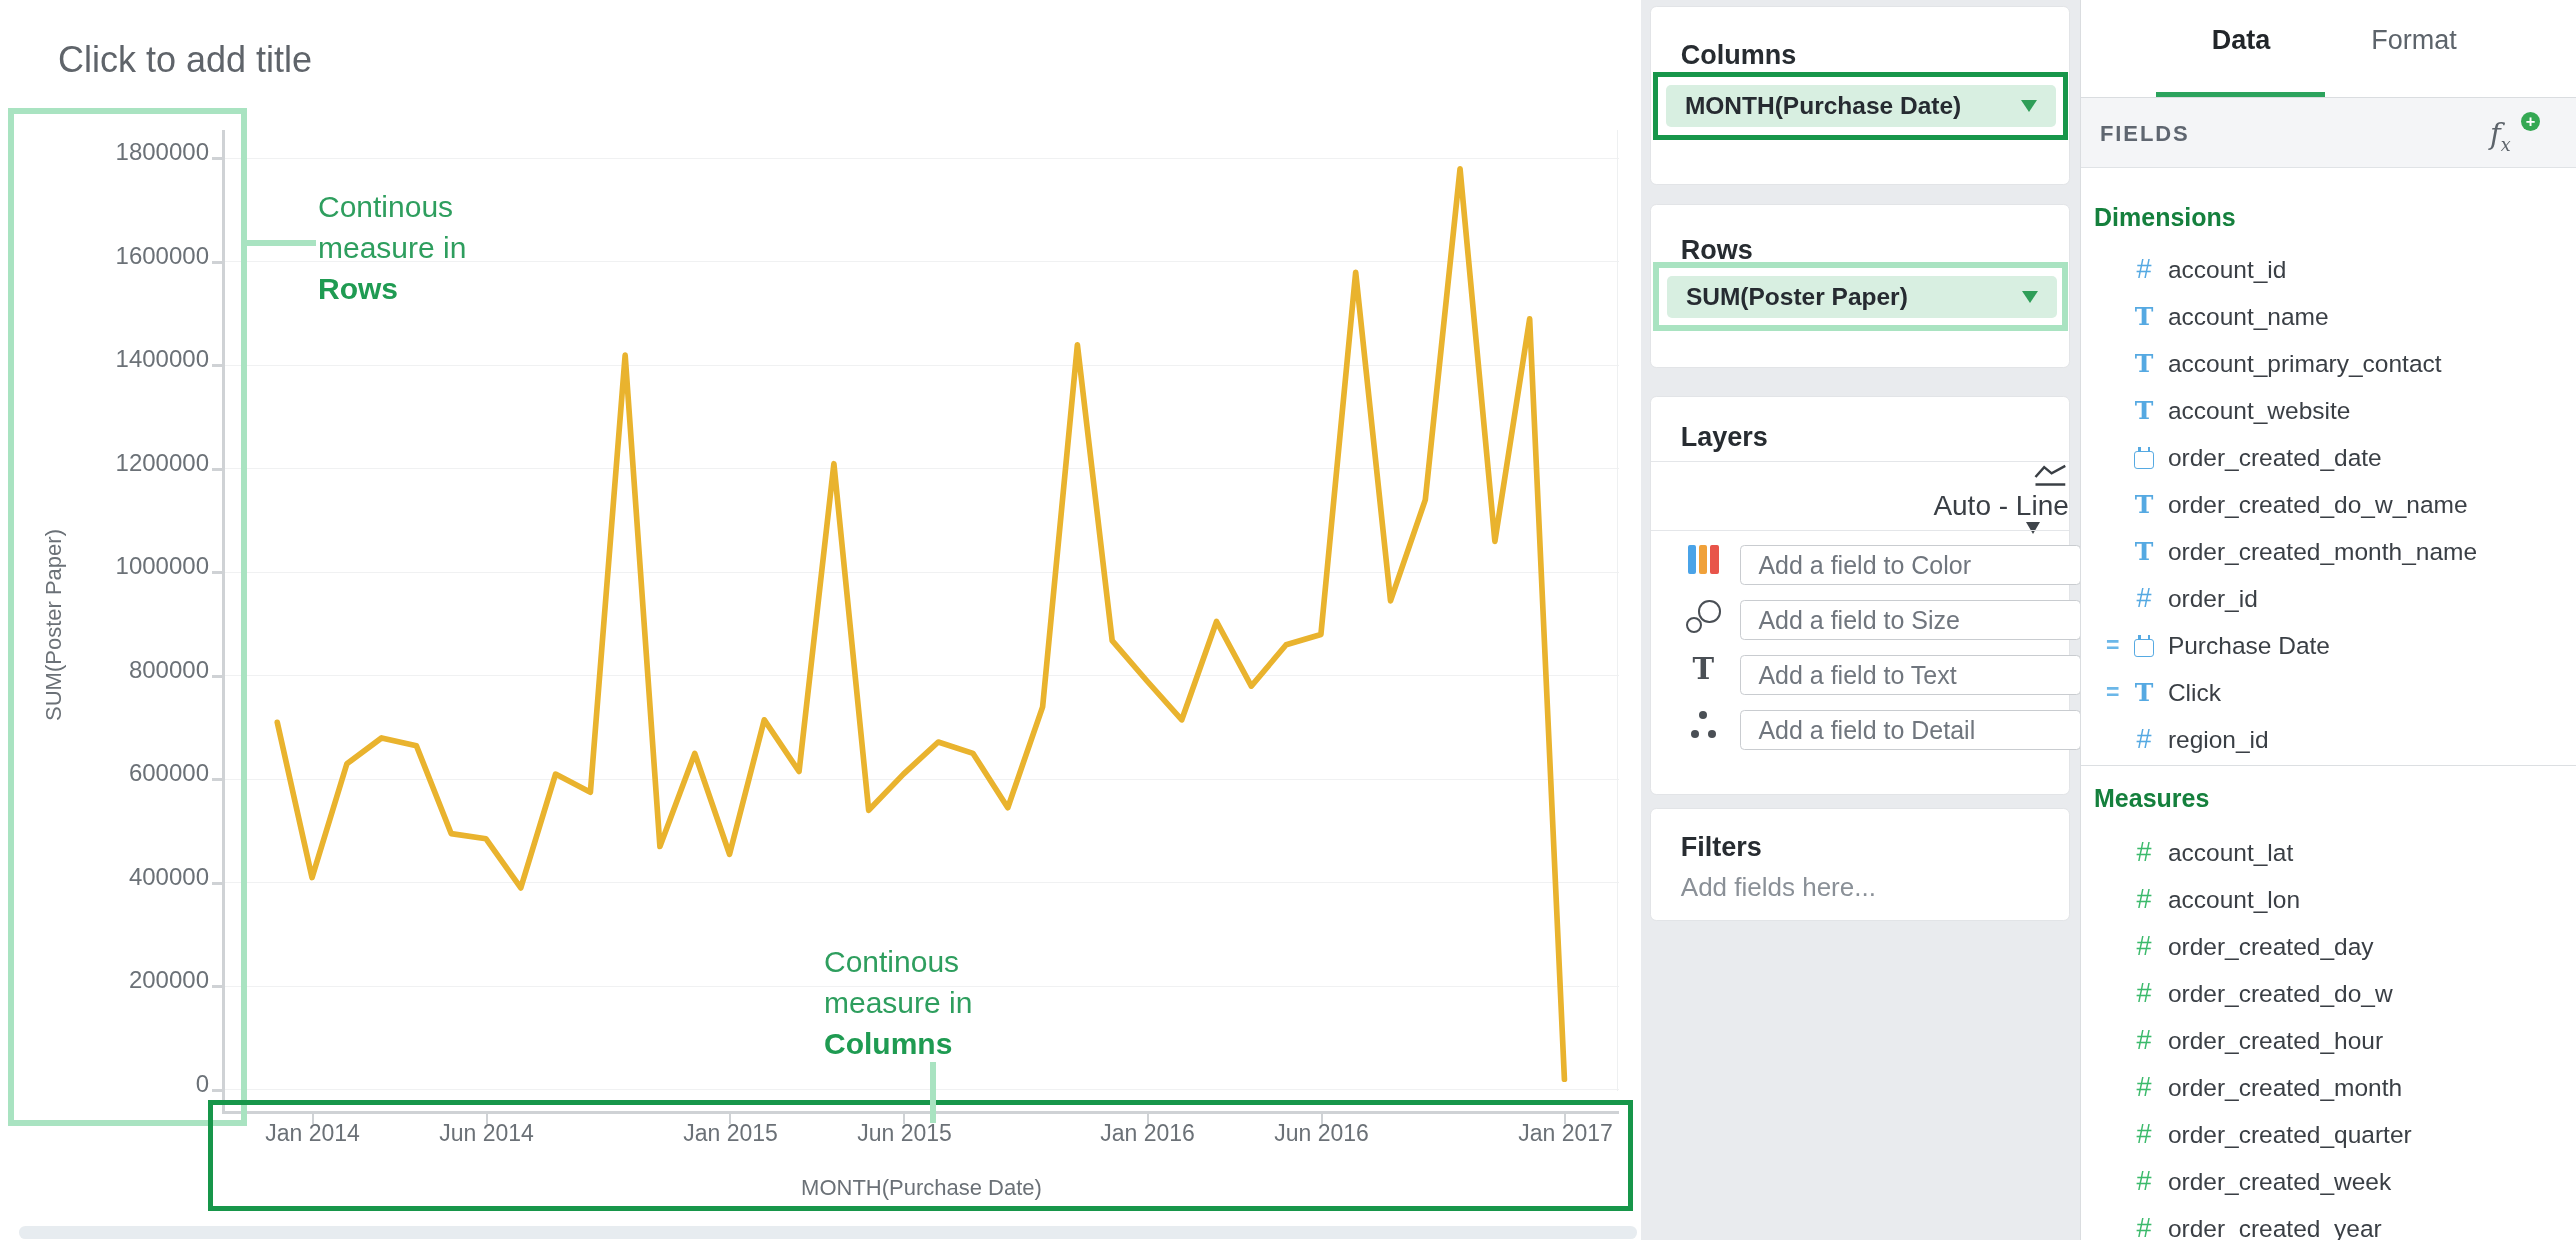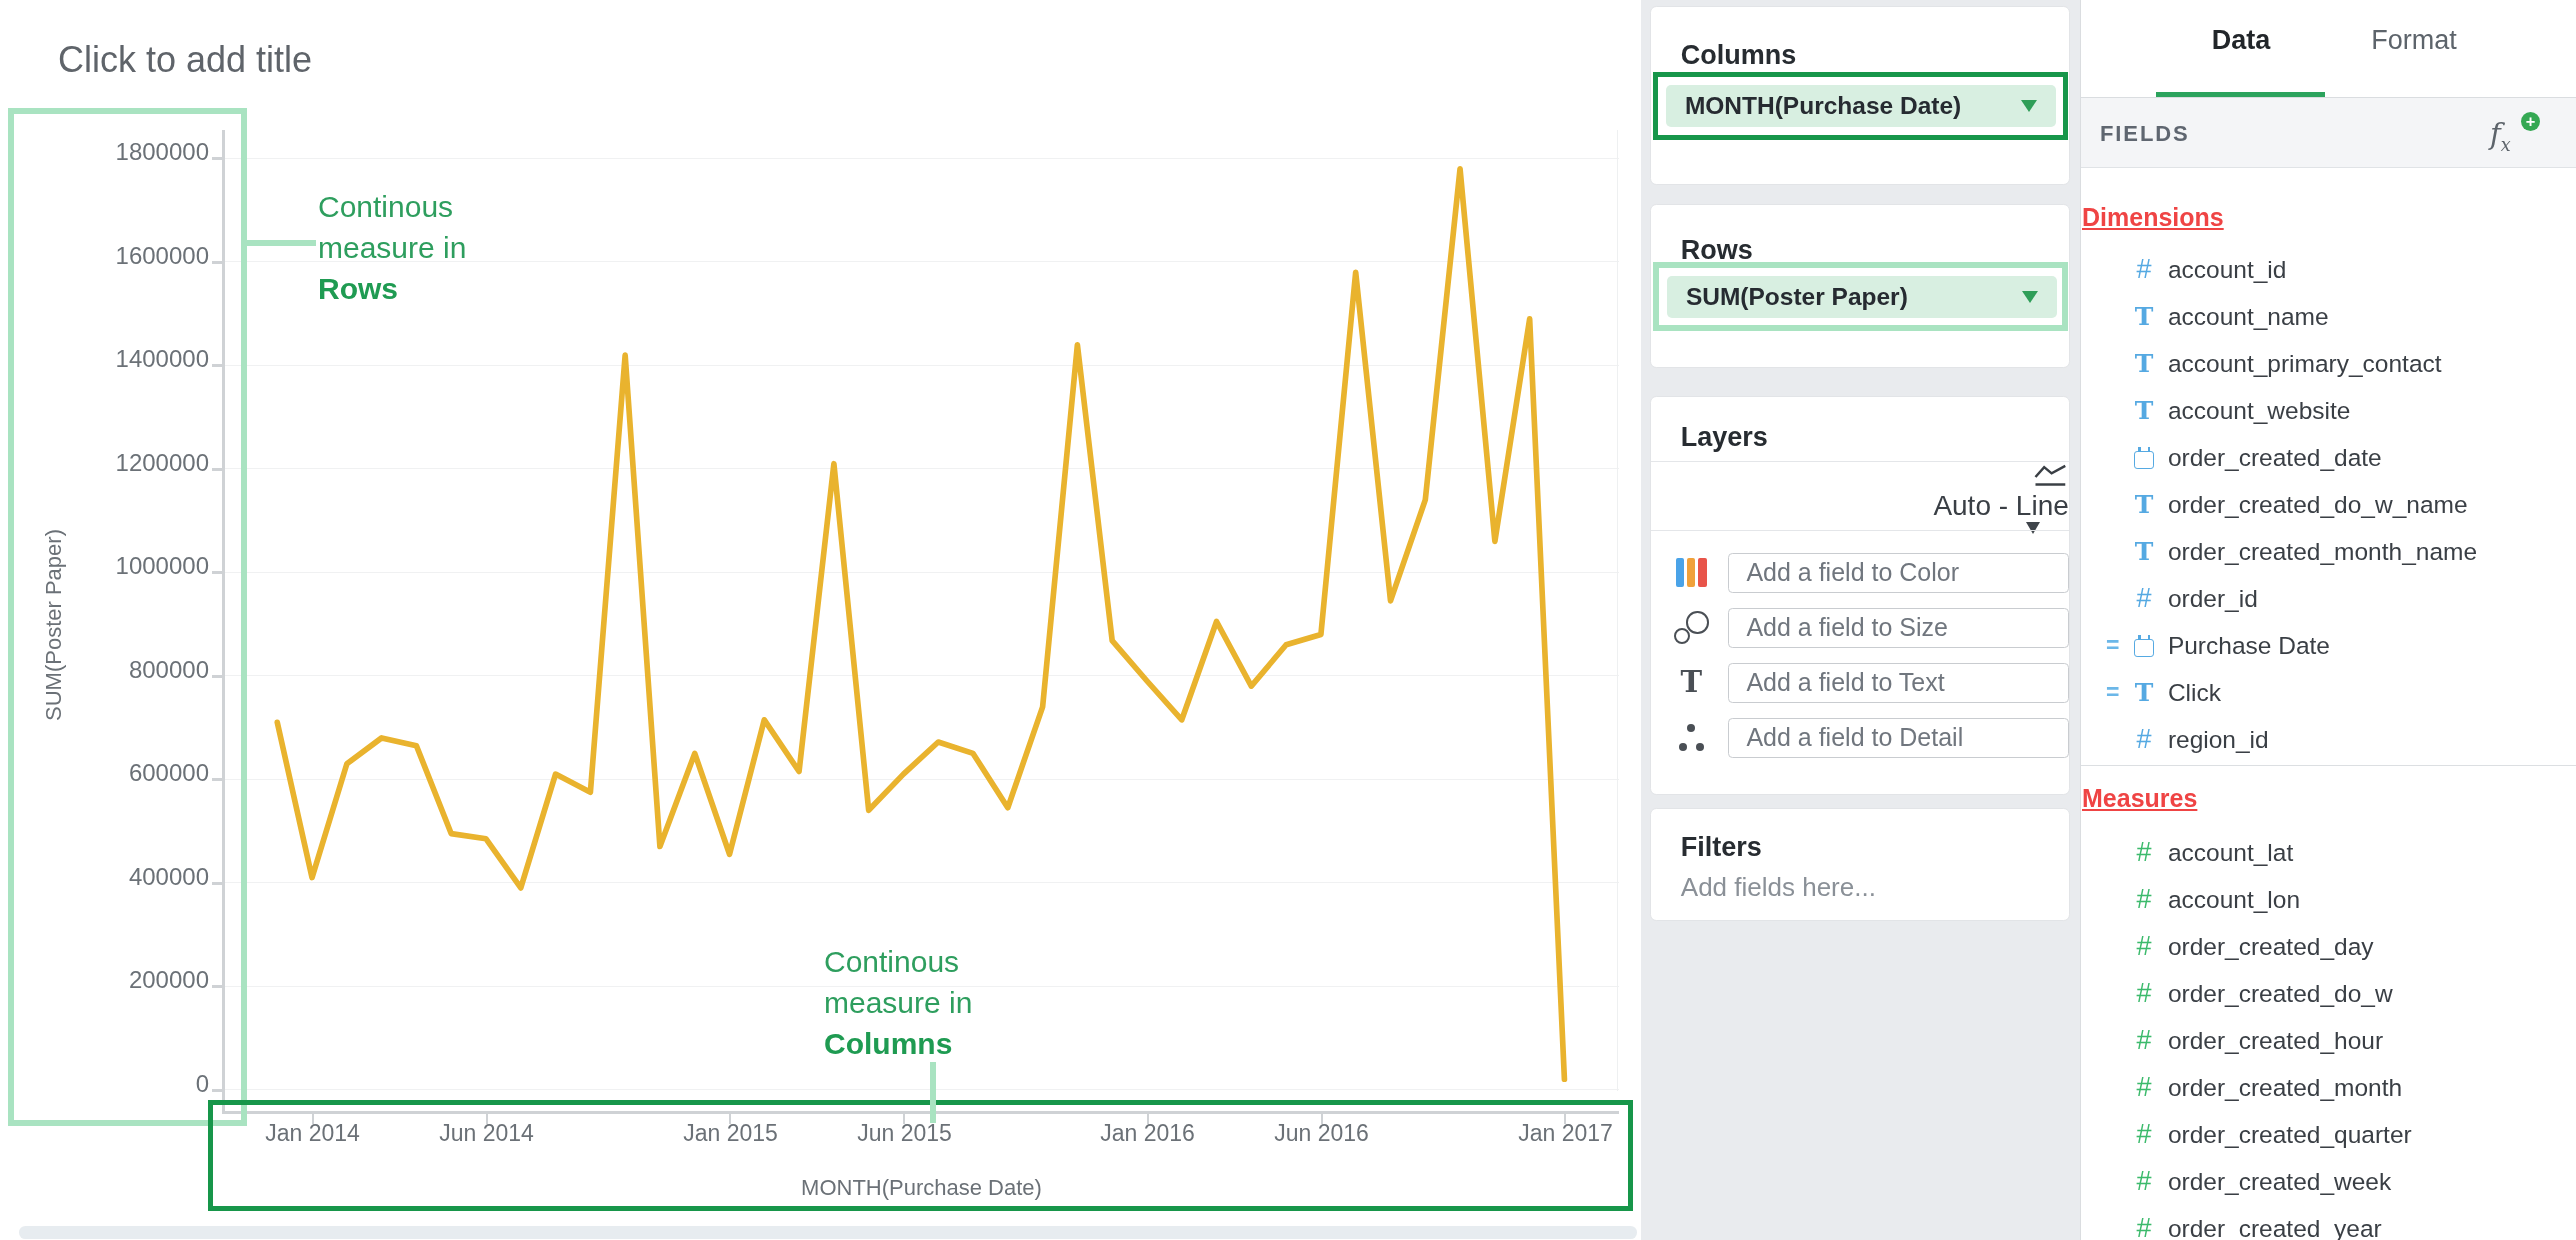--- a/index.html
+++ b/index.html
@@ -46,21 +46,21 @@
   #rows-pill-box{top:57px;height:69px;border:6.3px solid #a9e3c1;}
   .pill{position:absolute;left:8.2px;top:7.5px;width:390px;height:42px;background:#d8efe1;border-radius:5px;
         display:flex;align-items:center;box-sizing:border-box;padding:0 19px;}
   .pill-label{font-size:24.5px;font-weight:bold;color:#262b31;flex:1;}
   .caret-down{width:0;height:0;border-left:8.8px solid transparent;border-right:8.8px solid transparent;
               border-top:12px solid #2f9e58;}
   .card-divider{position:absolute;left:0;width:100%;height:1.3px;background:#e4e6e9;}
   #layer-type-row{position:absolute;left:0;top:65px;width:100%;height:67px;display:flex;align-items:flex-end;flex-direction:column;}
   #layer-type-label{font-size:28px;color:#3a3f45;margin-left:11.3px;flex:1;}
   #layer-type-row .caret-down{border-top-color:#3f444a;border-left-width:7.5px;border-right-width:7.5px;margin-right:29px;}
-  .slot-row{position:absolute;left:4px;width:100%;height:55px;display:flex;align-items:center;}
+  .slot-row{position:absolute;left:16px;width:100%;height:55px;display:flex;align-items:flex-start;}
   .slot-icon{width:73px;display:flex;justify-content:center;align-items:center;}
   .slot-box{width:341px;height:40px;border:1.3px solid #c9ccd0;border-radius:4.4px;background:#fff;
             display:flex;align-items:center;padding-left:17.6px;box-sizing:border-box;}
   .slot-placeholder{font-size:25px;color:#70767e;}
   #filters-placeholder{position:absolute;left:30px;top:63px;font-size:26px;color:#8a9097;}
 
   
   .bars-icon{display:flex;gap:3.1px;align-items:flex-end;}
   .bars-icon span{width:8.2px;height:29px;border-radius:1.9px;}
   .circles-icon{position:relative;width:35px;height:33px;}
@@ -80,21 +80,21 @@
   #tab-data{left:91px;color:#22262a;font-weight:bold;}
   #tab-format{left:264px;color:#5d646b;}
   #tab-underline{position:absolute;left:75px;top:92px;width:169px;height:5.7px;background:#2ca35d;}
   #tab-bar-border{position:absolute;left:0;top:97px;width:100%;height:1.3px;background:#dadde0;}
   #fields-header-band{position:absolute;left:0;top:98px;width:100%;height:70px;background:#f4f5f7;border-bottom:1.3px solid #e0e3e6;box-sizing:border-box;}
   #fields-header-label{position:absolute;left:19px;top:22.6px;font-size:22px;letter-spacing:1.9px;color:#5f6670;font-weight:bold;}
   #fx-button{position:absolute;right:36px;top:14px;width:50px;height:44px;}
   #fx-glyph{font-family:"DejaVu Serif", serif;font-style:italic;font-size:29px;color:#5d646b;position:absolute;left:0;top:5px;}
   #fx-badge{position:absolute;right:0;top:0;width:19px;height:19px;border-radius:50%;background:#34a853;color:#fff;
             font-size:16.4px;line-height:19px;text-align:center;font-weight:bold;}
-  .section-heading{position:absolute;left:1px;font-size:25px;font-weight:bold;color:#ef4444;text-decoration:underline;}
+  .section-heading{position:absolute;left:13px;font-size:25px;font-weight:bold;color:#15803d;}
   #dimensions-heading{top:203px;}
   #measures-heading{top:784px;}
   .field-list{position:absolute;left:0;width:100%;}
   #dimensions-list{top:246px;}
   #measures-list{top:829px;}
   .field-row{height:47px;display:flex;align-items:center;padding-left:17.6px;}
   .eq-gutter{width:28px;text-align:center;font-size:23px;font-weight:bold;color:#6cb7e8;}
   .field-icon{width:35px;display:flex;justify-content:center;align-items:center;}
   .field-label{margin-left:6.3px;font-size:24.5px;color:#3a3f45;white-space:nowrap;}
   .hash-blue{color:#55a9e2;font-size:27px;font-weight:500;}

